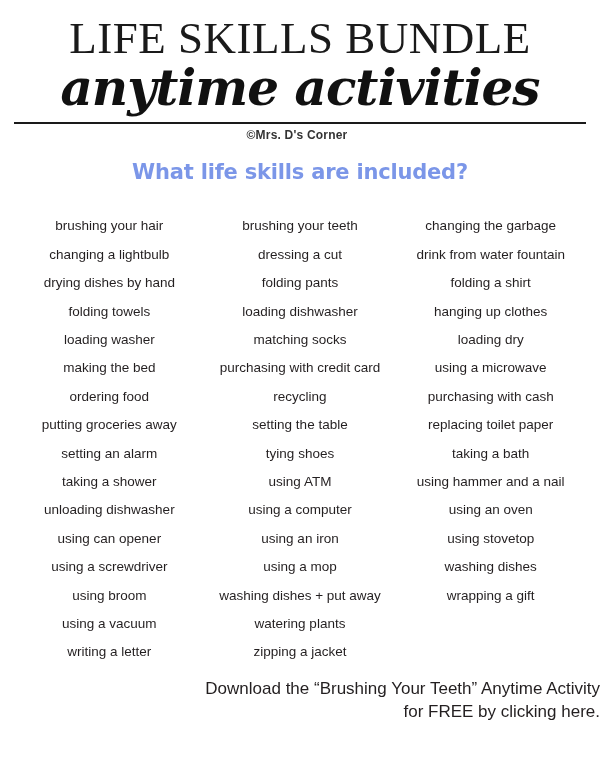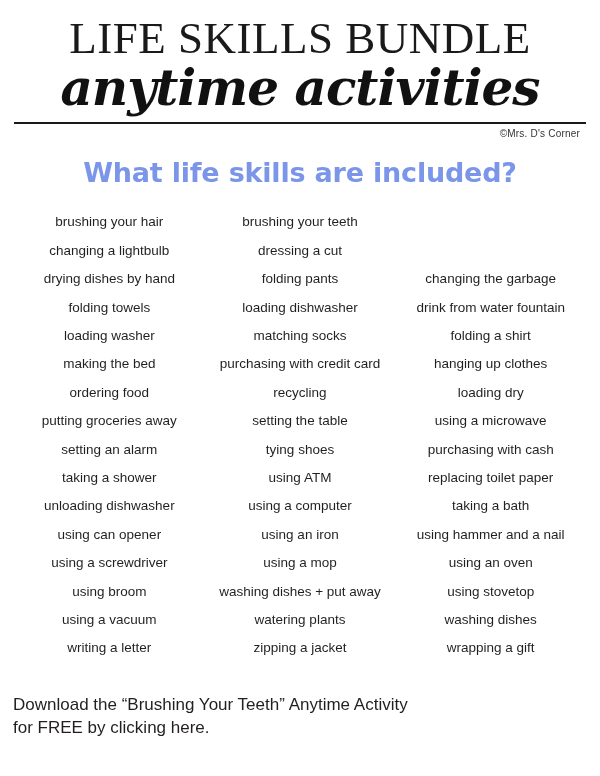--- a/index.html
+++ b/index.html
@@ -46,43 +46,43 @@
     color: #111111;
     letter-spacing: -1px;
     white-space: nowrap;
   }
   .rule {
     height: 2px;
     background: #1a1a1a;
     margin: 8px 0 0 0;
   }
   .credit {
-    text-align: right;
-    font-size: 10px;
+    font-size: 12px;
     color: #333333;
     padding: 4px 6px 0 0;
     letter-spacing: 0.2px;
+    font-weight: bold;
   }
 
   
   .subtitle {
     text-align: center;
     color: #7b96e8;
     font-family: "DejaVu Sans", sans-serif;
     font-weight: bold;
-    font-size: 27px;
+    font-size: 21px;
     margin-top: 18px;
     letter-spacing: -0.2px;
   }
 
   
   .columns {
     display: flex;
-    margin-top: 20px;
-    align-items: flex-end;
+    margin-top: 28px;
+    align-items: flex-start;
     justify-content: space-between;
   }
   .col {
     flex: 1 1 0;
     display: flex;
     flex-direction: column;
     gap: 0;
   }
   .skill {
     font-size: 13.5px;
@@ -90,22 +90,22 @@
     text-align: center;
     color: #231f20;
     white-space: nowrap;
   }
 
   
   .footer {
     position: absolute;
     left: 0;
     right: 0;
-    bottom: 16px;
-    text-align: left;
+    bottom: 32px;
+    text-align: right;
     font-size: 17px;
     line-height: 1.35;
     color: #231f20;
     margin-left: 13px;
   }
   .footer .line2 { display: block; }
   .footer-link {
     color: #231f20;
     text-decoration: none;
   }

